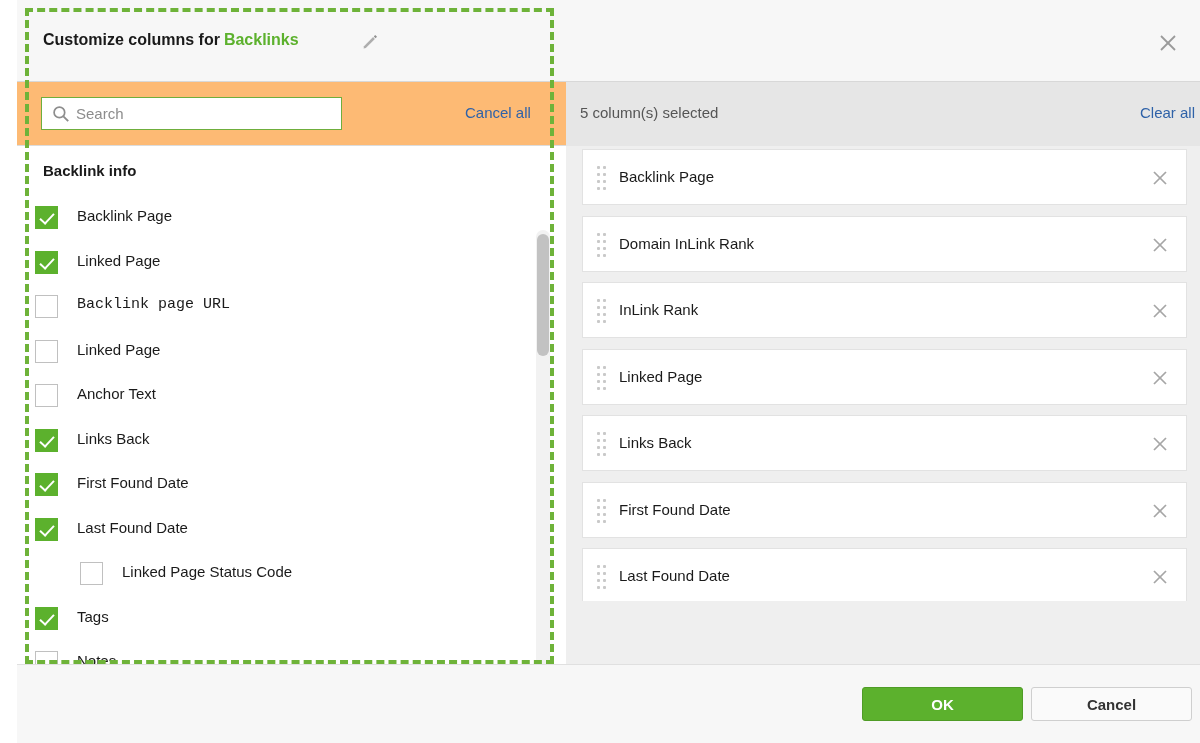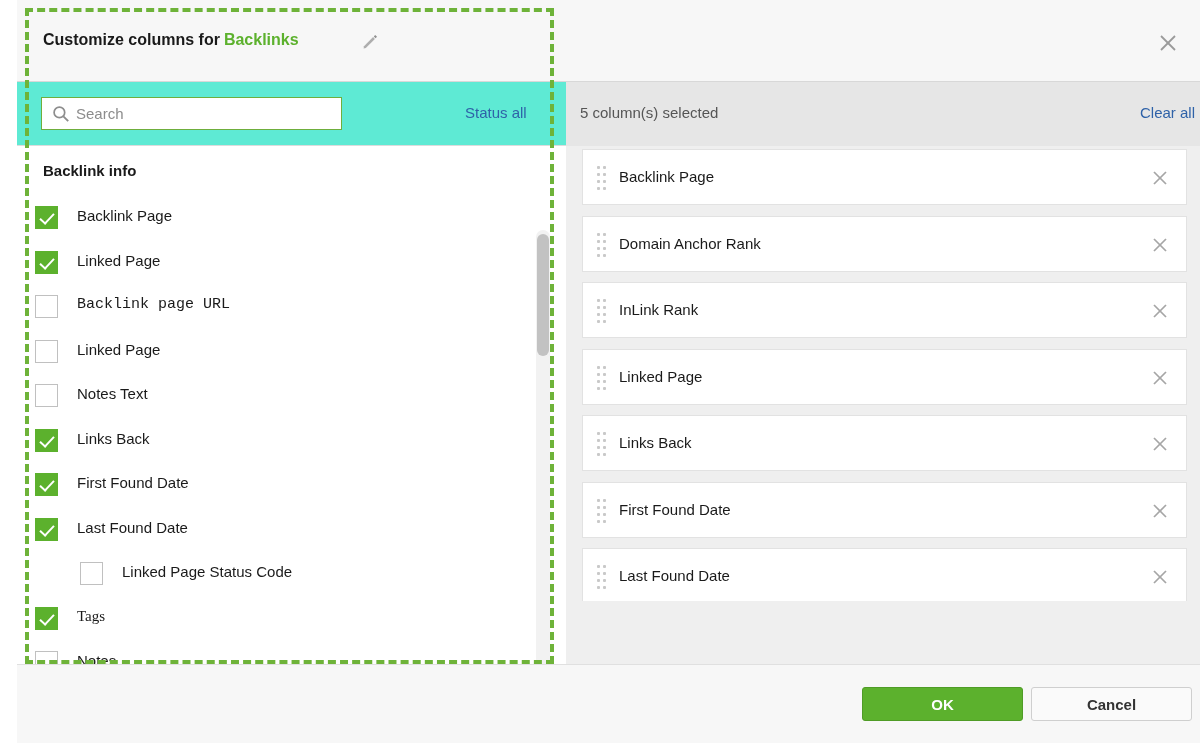--- a/index.html
+++ b/index.html
@@ -43,21 +43,21 @@
 
   
   .left-pane {
     position: absolute; left: 0px; top: 82px;
     width: 549px; height: 582px;
     background: #ffffff;
   }
   .left-toolbar {
     position: absolute; left: 0; top: 0;
     width: 549px; height: 64px;
-    background: #5eead4;
+    background: #fdba74;
     border-bottom: 1px solid #dcdcdc;
   }
   .search-box {
     position: absolute; left: 24px; top: 15px;
     width: 301px; height: 33px;
     border: 1px solid #6fae3d;
     background: #ffffff;
   }
   .search-icon {
     position: absolute; left: 10px; top: 7px;
@@ -281,21 +281,21 @@
     <div class="left-toolbar">
       <div class="search-box">
         <div class="search-icon">
           <svg viewBox="0 0 18 18" width="18" height="18">
             <circle cx="7.4" cy="7.4" r="5.3" fill="none" stroke="#8d8d8d" stroke-width="1.7"></circle>
             <line x1="11.4" y1="11.4" x2="16.2" y2="16.2" stroke="#8d8d8d" stroke-width="1.9"></line>
           </svg>
         </div>
         <input class="search-input" type="text" autofocus="" placeholder="Search" style="">
       </div>
-      <div class="select-all">Status all</div>
+      <div class="select-all">Cancel all</div>
     </div>
 
     <div class="left-list">
       <div class="group-title">Backlink info</div>
       <div id="cb-rows">
           <div class="cb-row" style="top: 50px;">
             <div class="cb checked"></div>
             <div class="cb-label">Backlink Page</div>
           </div>
           <div class="cb-row" style="top: 94.5px;">
@@ -305,39 +305,39 @@
           <div class="cb-row" style="top: 139px; font-family: Liberation Mono, monospace;">
             <div class="cb"></div>
             <div class="cb-label">Backlink page URL</div>
           </div>
           <div class="cb-row" style="top: 183.5px;">
             <div class="cb"></div>
             <div class="cb-label">Linked Page</div>
           </div>
           <div class="cb-row" style="top: 228px;">
             <div class="cb"></div>
-            <div class="cb-label">Notes Text</div>
+            <div class="cb-label">Anchor Text</div>
           </div>
           <div class="cb-row" style="top: 272.5px;">
             <div class="cb checked"></div>
             <div class="cb-label">Links Back</div>
           </div>
           <div class="cb-row" style="top: 317px;">
             <div class="cb checked"></div>
             <div class="cb-label">First Found Date</div>
           </div>
           <div class="cb-row" style="top: 361.5px;">
             <div class="cb checked"></div>
             <div class="cb-label">Last Found Date</div>
           </div>
           <div class="cb-row" style="top: 406px; margin-left: 45px;">
             <div class="cb"></div>
             <div class="cb-label">Linked Page Status Code</div>
           </div>
-          <div class="cb-row" style="top: 450.5px; font-family: Liberation Serif, serif;">
+          <div class="cb-row" style="top: 450.5px;">
             <div class="cb checked"></div>
             <div class="cb-label">Tags</div>
           </div>
           <div class="cb-row" style="top: 495px;">
             <div class="cb"></div>
             <div class="cb-label">Notes</div>
           </div>
         </div>
     </div>
 
@@ -374,21 +374,21 @@
             <div class="drag-handle">
               <i style="left: 0px; top: 0px;"></i>
               <i style="left: 6px; top: 0px;"></i>
               <i style="left: 0px; top: 7px;"></i>
               <i style="left: 6px; top: 7px;"></i>
               <i style="left: 0px; top: 14px;"></i>
               <i style="left: 6px; top: 14px;"></i>
               <i style="left: 0px; top: 21px;"></i>
               <i style="left: 6px; top: 21px;"></i>
             </div>
-            <div class="sel-label">Domain Anchor Rank</div>
+            <div class="sel-label">Domain InLink Rank</div>
             <div class="remove-icon"><svg viewBox="0 0 20 20" width="20" height="20">
                 <line x1="4" y1="4" x2="16" y2="16" stroke="#a6a6a6" stroke-width="1.7"></line>
                 <line x1="16" y1="4" x2="4" y2="16" stroke="#a6a6a6" stroke-width="1.7"></line>
               </svg></div>
           </div>
           <div class="sel-item" style="top: 136px;">
             <div class="drag-handle">
               <i style="left: 0px; top: 0px;"></i>
               <i style="left: 6px; top: 0px;"></i>
               <i style="left: 0px; top: 7px;"></i>

